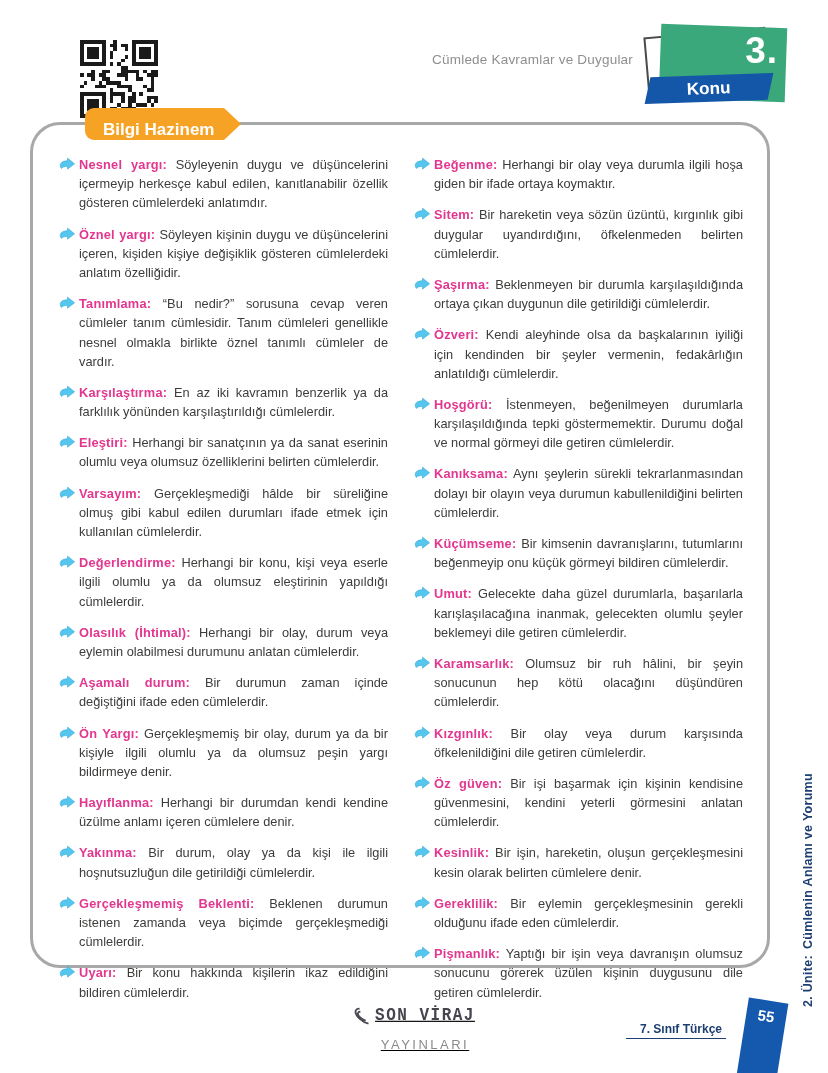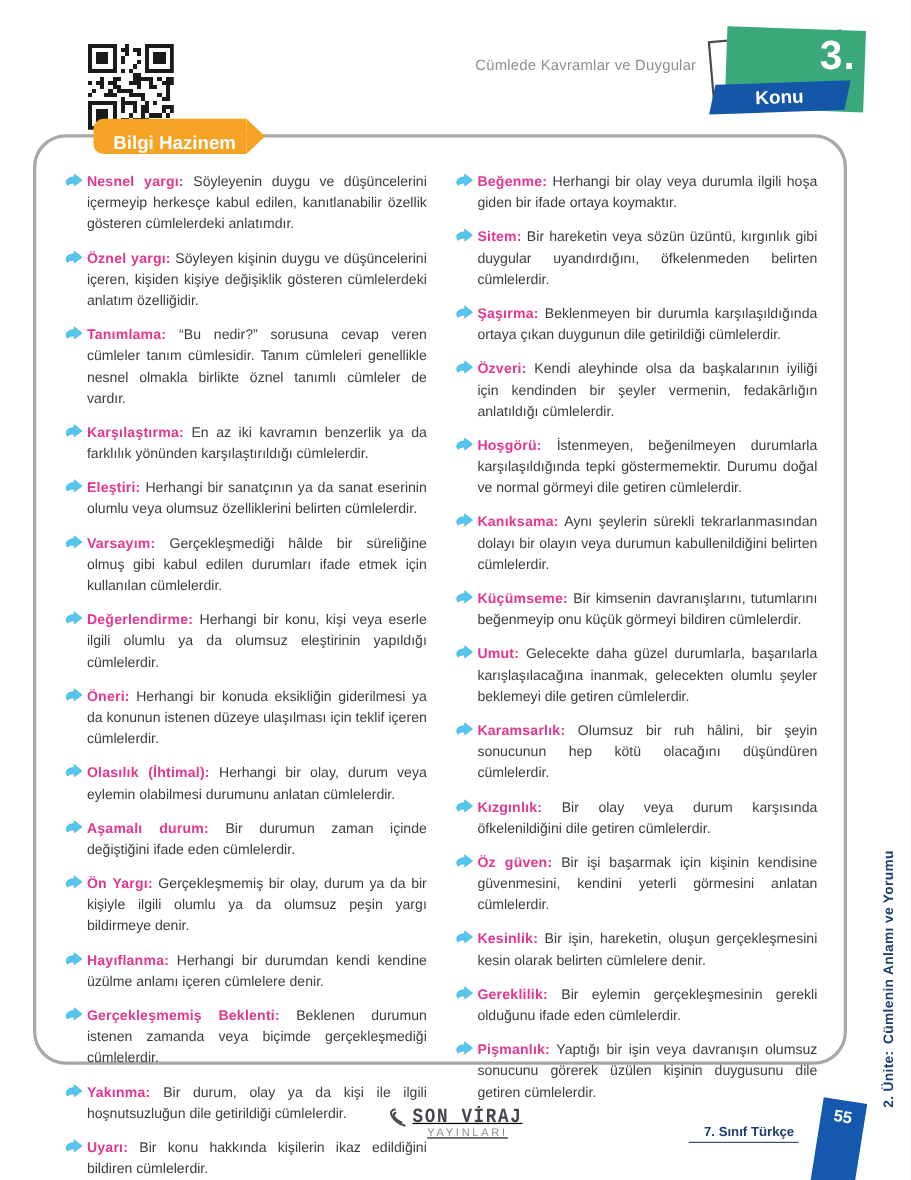--- a/index.html
+++ b/index.html
@@ -87,21 +87,21 @@
     border-top-color:transparent; border-right-color:transparent;
     transform:rotate(38deg);
   }
   .publisher .swoosh i:nth-child(1){ width:22px; height:12px; margin-bottom:-10px;}
   .publisher .swoosh i:nth-child(2){ width:14px; height:8px; margin-left:3px;}
   .publisher-name {
     font-size:16px; font-weight:bold; color:#45454e; letter-spacing:1.5px;
     transform:scaleY(1.15); font-family:"Liberation Mono", monospace;
   }
   .publisher-sub {
-    font-size:10px; color:#8a8a8a; letter-spacing:2.5px; margin-top:1px;
+    font-size:13px; color:#8a8a8a; letter-spacing:2.5px; margin-top:13px;
   }
 
   .course-label {
     position:absolute; right:102px; top:1022px;
     font-size:12px; font-weight:bold; color:#1c3e71;
     border-bottom:1.5px solid #1c3e71; padding:0 4px 2px 14px;
   }
   .page-badge {
     position:absolute; left:742px; top:1000px; width:40px; height:85px;
     background:#1459ae; transform:rotate(9deg);
@@ -311,28 +311,20 @@
 
           <div class="item">
             <span class="bullet">
               <svg viewBox="0 0 18 15">
                 <path d="M1.2,9.2 C1.2,5.6 5,4.1 9,4.1 L9,1.2 L16.6,7.3 L9,13 L9,10.2 C5.8,10.2 3.4,10.6 2.6,12.4 C1.8,11.4 1.2,10.4 1.2,9.2 Z" fill="#55c6ee" stroke="#2fa9d8" stroke-width="0.6"></path>
               </svg>
             </span>
             <p class="item-text"><b>Değerlendirme:</b> <span>Herhangi bir konu, kişi veya eserle ilgili olumlu ya da olumsuz eleştirinin yapıldığı cümlelerdir.</span></p>
           </div>
 
-          <div class="item">
-            <span class="bullet">
-              <svg viewBox="0 0 18 15">
-                <path d="M1.2,9.2 C1.2,5.6 5,4.1 9,4.1 L9,1.2 L16.6,7.3 L9,13 L9,10.2 C5.8,10.2 3.4,10.6 2.6,12.4 C1.8,11.4 1.2,10.4 1.2,9.2 Z" fill="#55c6ee" stroke="#2fa9d8" stroke-width="0.6"></path>
-              </svg>
-            </span>
-            <p class="item-text"><b>Öneri:</b> <span>Herhangi bir konuda eksikliğin giderilmesi ya da konunun istenen düzeye ulaşılması için teklif içeren cümlelerdir.</span></p>
-          </div>
 
           <div class="item">
             <span class="bullet">
               <svg viewBox="0 0 18 15">
                 <path d="M1.2,9.2 C1.2,5.6 5,4.1 9,4.1 L9,1.2 L16.6,7.3 L9,13 L9,10.2 C5.8,10.2 3.4,10.6 2.6,12.4 C1.8,11.4 1.2,10.4 1.2,9.2 Z" fill="#55c6ee" stroke="#2fa9d8" stroke-width="0.6"></path>
               </svg>
             </span>
             <p class="item-text"><b>Olasılık (İhtimal):</b> <span>Herhangi bir olay, durum veya eylemin olabilmesi durumunu anlatan cümlelerdir.</span></p>
           </div>
 
@@ -362,30 +354,30 @@
             </span>
             <p class="item-text"><b>Hayıflanma:</b> <span>Herhangi bir durumdan kendi kendine üzülme anlamı içeren cümlelere denir.</span></p>
           </div>
 
           <div class="item">
             <span class="bullet">
               <svg viewBox="0 0 18 15">
                 <path d="M1.2,9.2 C1.2,5.6 5,4.1 9,4.1 L9,1.2 L16.6,7.3 L9,13 L9,10.2 C5.8,10.2 3.4,10.6 2.6,12.4 C1.8,11.4 1.2,10.4 1.2,9.2 Z" fill="#55c6ee" stroke="#2fa9d8" stroke-width="0.6"></path>
               </svg>
             </span>
+            <p class="item-text"><b>Yakınma:</b> <span>Bir durum, olay ya da kişi ile ilgili hoşnutsuzluğun dile getirildiği cümlelerdir.</span></p>
+          </div>
+
+          <div class="item">
+            <span class="bullet">
+              <svg viewBox="0 0 18 15">
+                <path d="M1.2,9.2 C1.2,5.6 5,4.1 9,4.1 L9,1.2 L16.6,7.3 L9,13 L9,10.2 C5.8,10.2 3.4,10.6 2.6,12.4 C1.8,11.4 1.2,10.4 1.2,9.2 Z" fill="#55c6ee" stroke="#2fa9d8" stroke-width="0.6"></path>
+              </svg>
+            </span>
             <p class="item-text"><b>Gerçekleşmemiş Beklenti:</b> <span>Beklenen durumun istenen zamanda veya biçimde gerçekleşmediği cümlelerdir.</span></p>
-          </div>
-
-          <div class="item">
-            <span class="bullet">
-              <svg viewBox="0 0 18 15">
-                <path d="M1.2,9.2 C1.2,5.6 5,4.1 9,4.1 L9,1.2 L16.6,7.3 L9,13 L9,10.2 C5.8,10.2 3.4,10.6 2.6,12.4 C1.8,11.4 1.2,10.4 1.2,9.2 Z" fill="#55c6ee" stroke="#2fa9d8" stroke-width="0.6"></path>
-              </svg>
-            </span>
-            <p class="item-text"><b>Yakınma:</b> <span>Bir durum, olay ya da kişi ile ilgili hoşnutsuzluğun dile getirildiği cümlelerdir.</span></p>
           </div>
 
           <div class="item">
             <span class="bullet">
               <svg viewBox="0 0 18 15">
                 <path d="M1.2,9.2 C1.2,5.6 5,4.1 9,4.1 L9,1.2 L16.6,7.3 L9,13 L9,10.2 C5.8,10.2 3.4,10.6 2.6,12.4 C1.8,11.4 1.2,10.4 1.2,9.2 Z" fill="#55c6ee" stroke="#2fa9d8" stroke-width="0.6"></path>
               </svg>
             </span>
             <p class="item-text"><b>Uyarı:</b> <span>Bir konu hakkında kişilerin ikaz edildiğini bildiren cümlelerdir.</span></p>
           </div>

